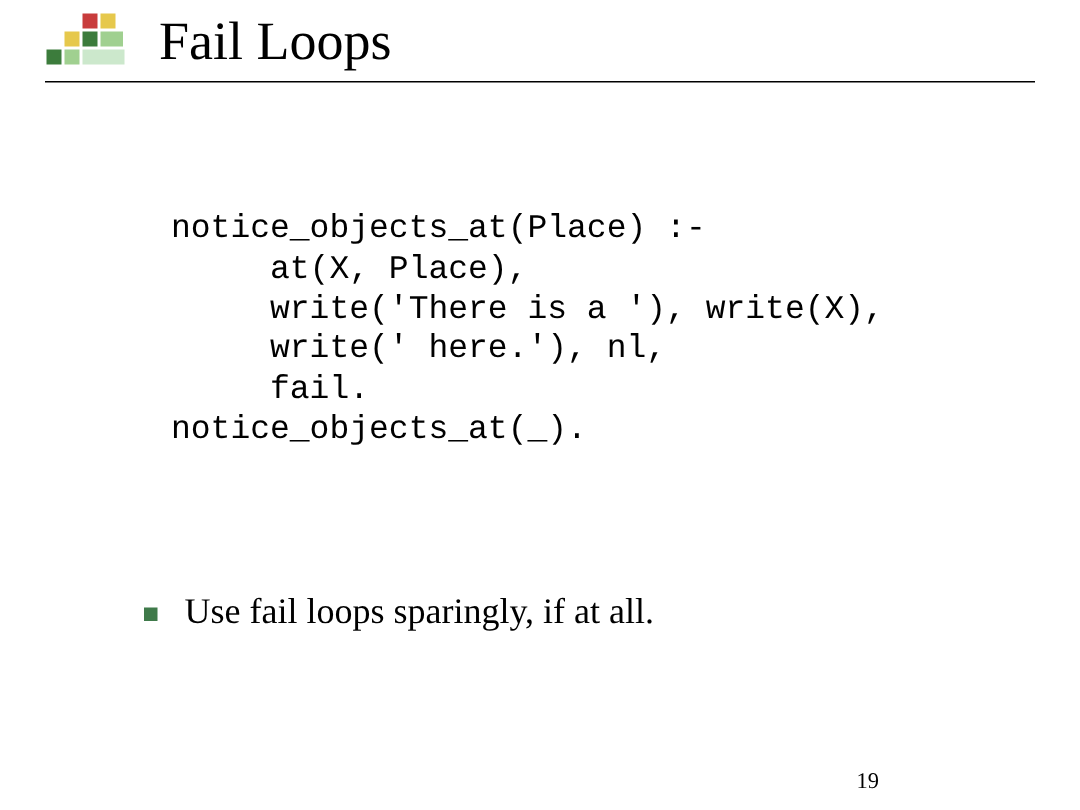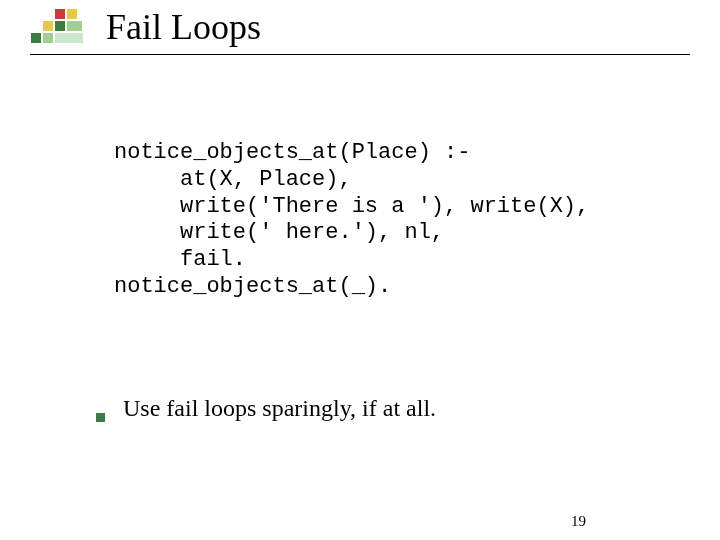--- a/index.html
+++ b/index.html
@@ -62,21 +62,21 @@
     font-family: "Courier New", Courier, monospace;
     font-size: 22px;
     line-height: 1.22;
     white-space: pre;
   }
   .bullet-row {
     position: absolute;
     left: 96px;
     top: 395px;
     display: flex;
-    align-items: flex-end;
+    align-items: flex-start;
   }
   .bullet-sq {
     width: 9px;
     height: 9px;
     background: #3f7a4a;
     margin-top: 10px;
     margin-right: 18px;
     flex: 0 0 auto;
   }
   .bullet-text {

